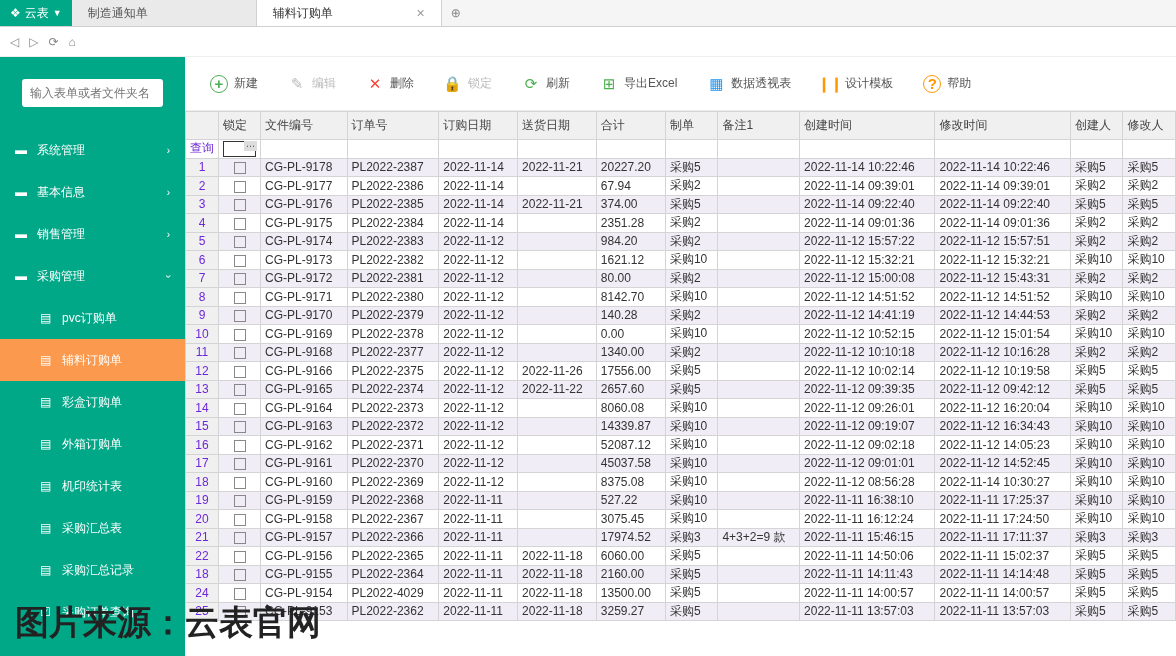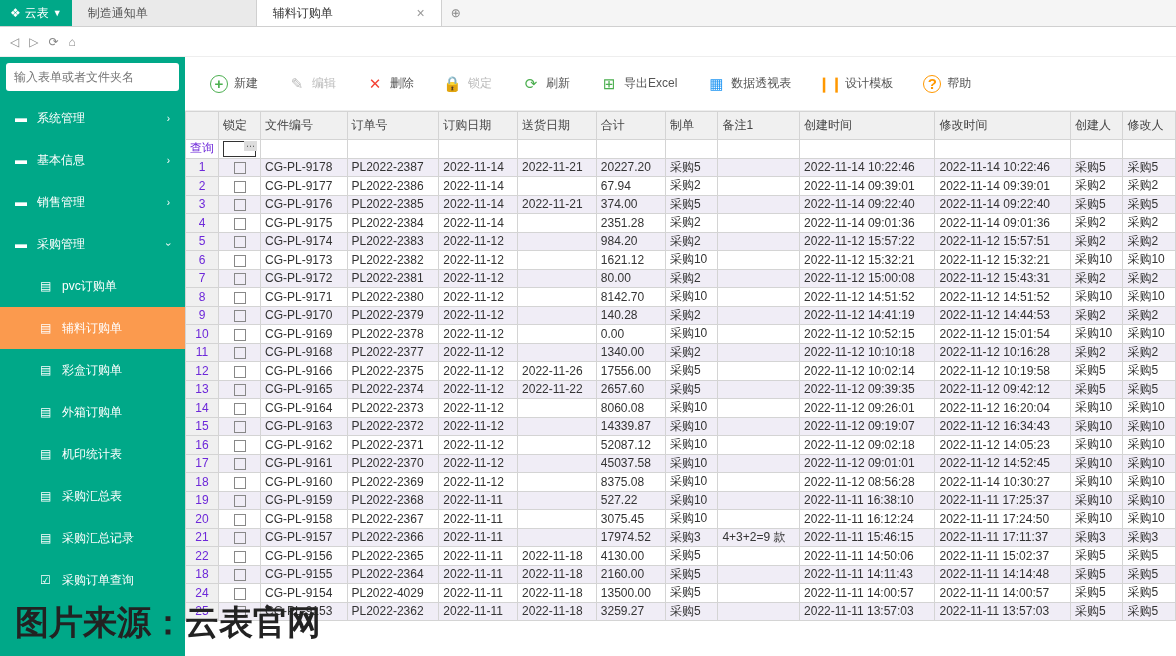--- a/index.html
+++ b/index.html
@@ -8,21 +8,21 @@
 .app-logo{display:flex;align-items:center;padding:0 10px;background:#00A888;color:#fff;font-size:13px;gap:4px}
 .app-logo .down{font-size:9px}
 .tab{display:flex;align-items:center;padding:0 16px;border-right:1px solid #d0d0d0;color:#555;background:#eaeaea;min-width:185px}
 .tab.active{background:#fff;color:#333}
 .tab-close{margin-left:auto;color:#999;cursor:pointer;font-size:14px}
 .tab-add{width:28px;display:flex;align-items:center;justify-content:center;color:#888}
 .nav-bar{height:30px;display:flex;align-items:center;gap:10px;padding:0 10px;border-bottom:1px solid #eee;color:#888}
 .nav-bar span{cursor:pointer}
 .main{display:flex;height:599px}
 .sidebar{width:185px;background:#00A888;color:#fff;display:flex;flex-direction:column}
-.search-wrap{padding:6px}
+.search-wrap{padding:22px}
 .search-box{display:flex;background:#fff;border-radius:3px;overflow:hidden;height:28px}
 .search-box input{flex:1;border:none;outline:none;padding:0 8px;font-size:12px;color:#666}
 .menu{flex:1;overflow:auto}
 .menu-item{display:flex;align-items:center;padding:0 15px;height:42px;cursor:pointer;gap:8px}
 .menu-item.sub{padding-left:40px}
 .menu-item.expanded .chev{transform:rotate(90deg)}
 .menu-item .chev{margin-left:auto;font-size:10px}
 .menu-item.active{background:#FB9A4E}
 .micon{width:14px;display:inline-block}
 .content{flex:1;display:flex;flex-direction:column;overflow:hidden}
@@ -531,21 +531,21 @@
               <td>采购3</td>
               <td>采购3</td>
             </tr>
             <tr>
               <td class="rownum">22</td>
               <td class="lock-cell"><span class="chk"></span></td>
               <td>CG-PL-9156</td>
               <td>PL2022-2365</td>
               <td>2022-11-11</td>
               <td>2022-11-18</td>
-              <td class="num">4130.00</td>
+              <td class="num">6060.00</td>
               <td>采购5</td>
               <td></td>
               <td>2022-11-11 14:50:06</td>
               <td>2022-11-11 15:02:37</td>
               <td>采购5</td>
               <td>采购5</td>
             </tr>
             <tr>
               <td class="rownum">18</td>
               <td class="lock-cell"><span class="chk"></span></td>

